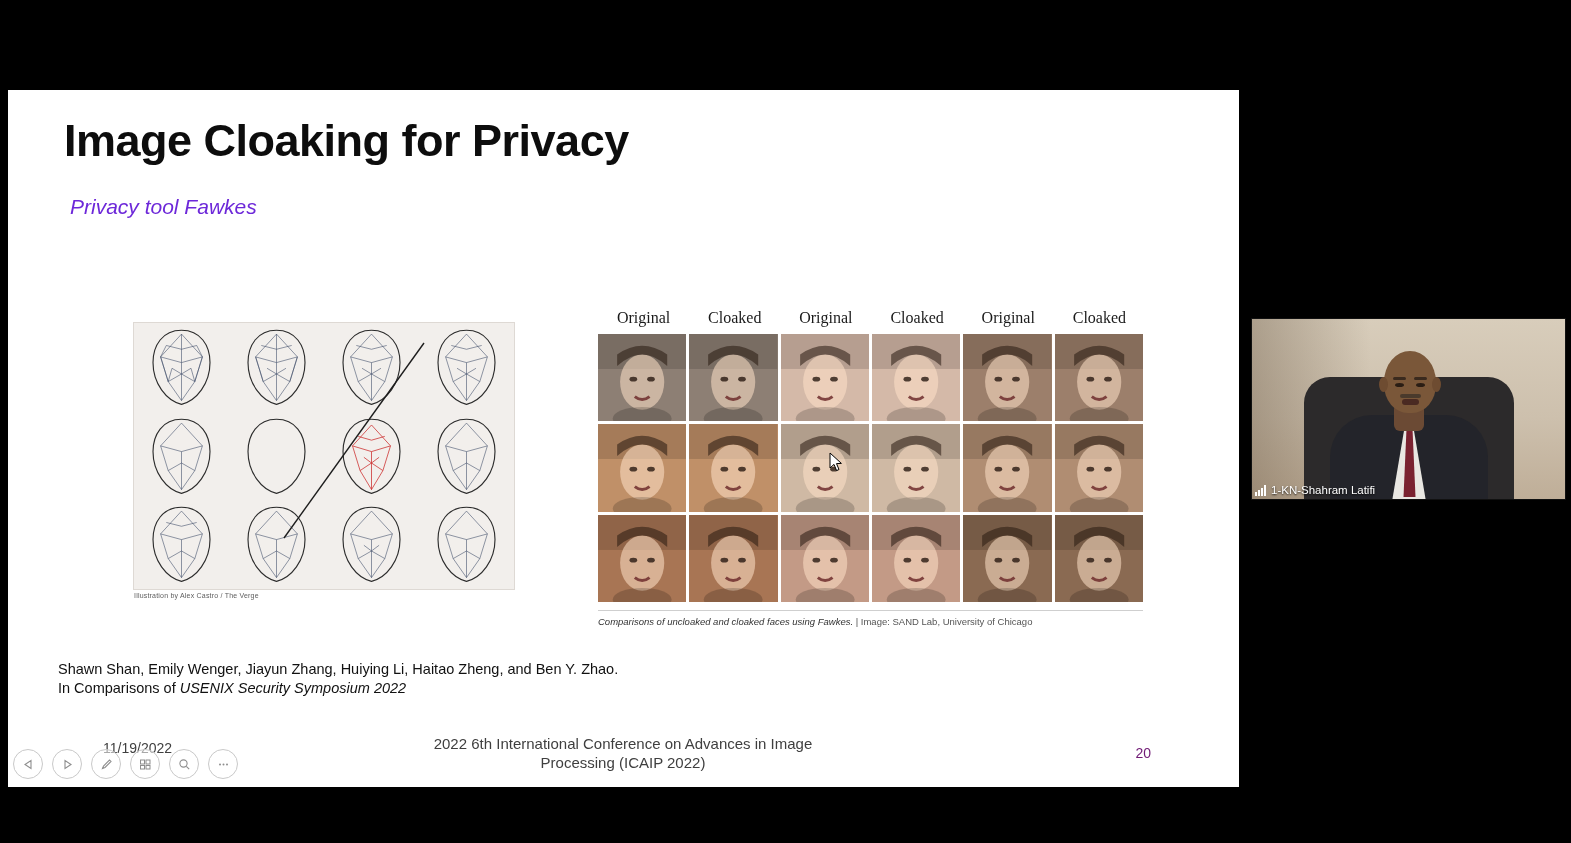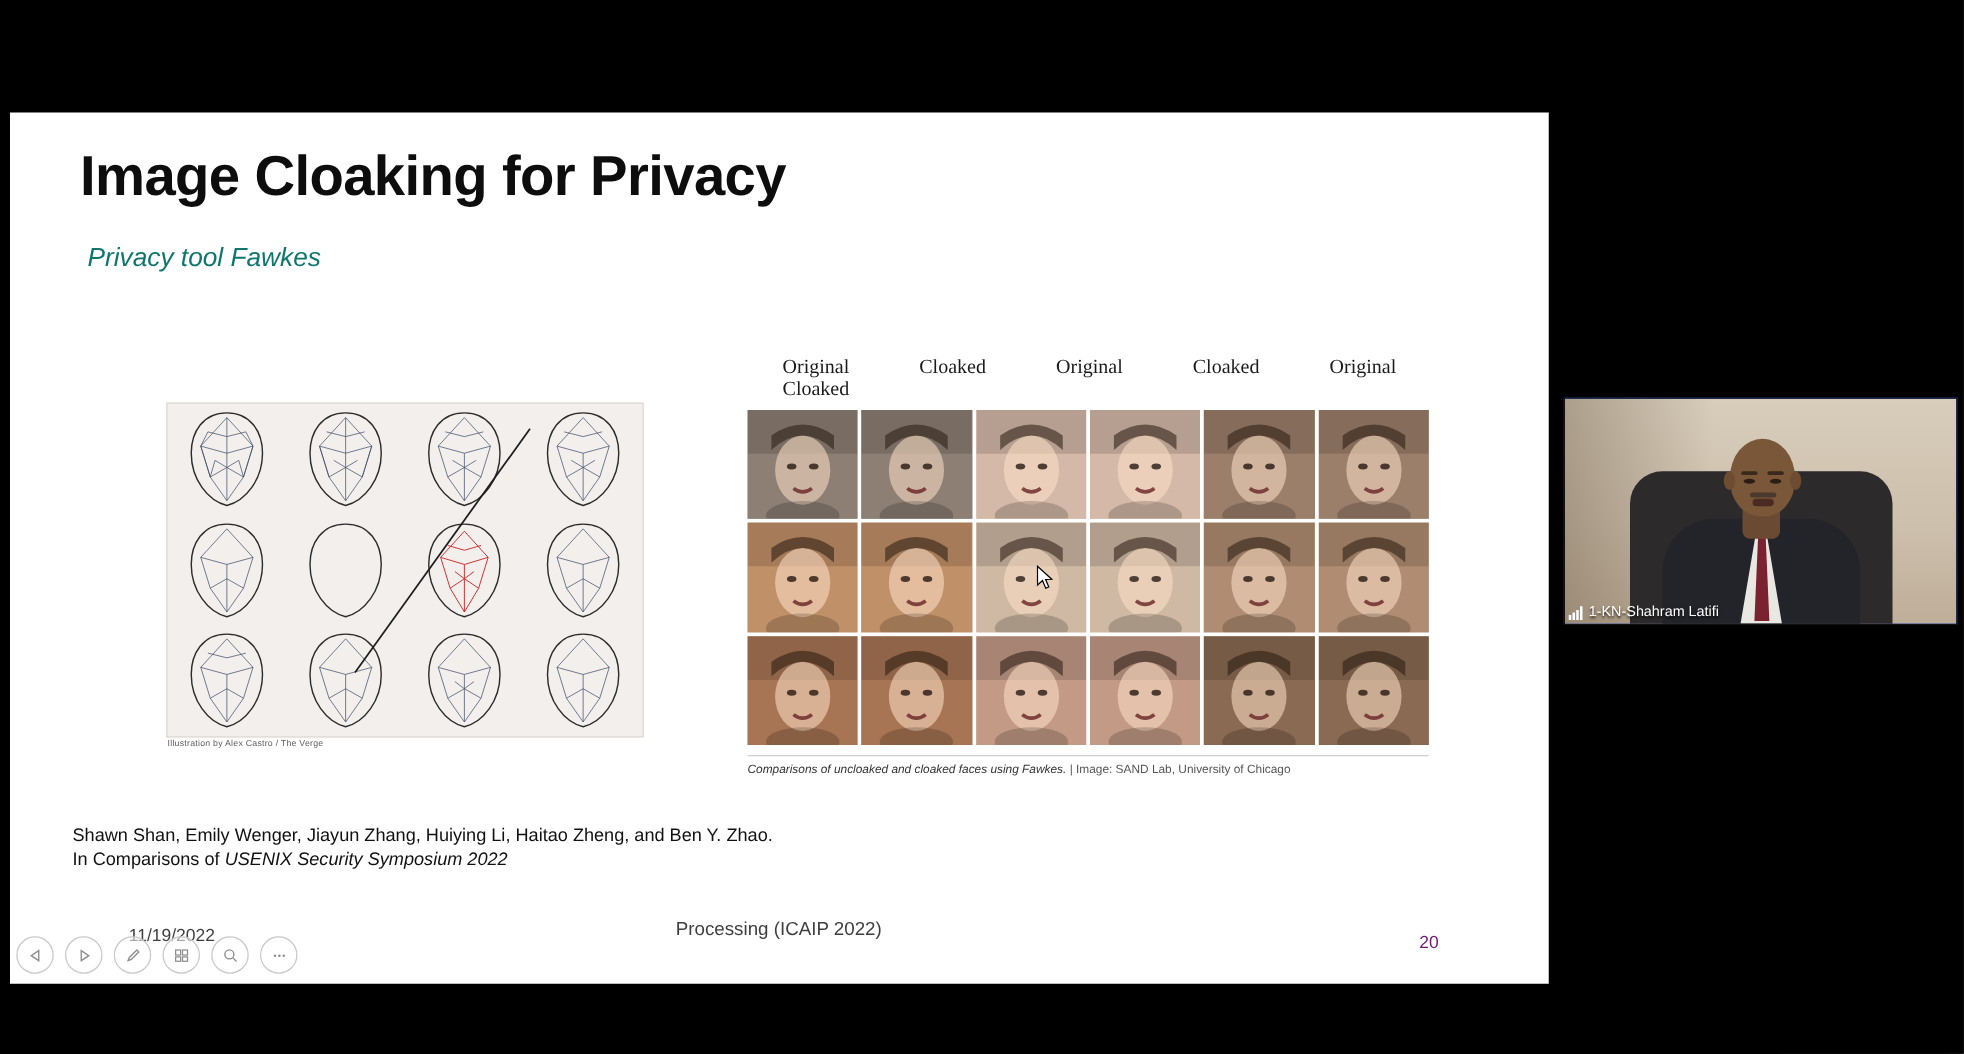--- a/index.html
+++ b/index.html
@@ -40,21 +40,21 @@
     letter-spacing: -0.5px;
     font-family: "Liberation Sans", sans-serif;
   }
 
   .slide-subtitle {
     position: absolute;
     left: 62px;
     top: 105px;
     font-size: 21px;
     font-style: italic;
-    color: #0f766e;
+    color: #6d28d9;
   }
 
   
   .figure-left {
     position: absolute;
     left: 125px;
     top: 232px;
     width: 380px;
     height: 266px;
     background: #f2efec;
@@ -91,23 +91,24 @@
   
   .figure-right {
     position: absolute;
     left: 590px;
     top: 195px;
     width: 545px;
     height: 320px;
   }
   .fr-headers {
     display: grid;
-    grid-template-columns: repeat(5, 1fr);
+    grid-template-columns: repeat(6, 1fr);
     column-gap: 4px;
     padding-left: 2px;
+    margin-top: 24px;
   }
   .fr-header {
     text-align: center;
     font-family: "Liberation Serif", serif;
     font-size: 16px;
     color: #1a1a1a;
   }
   .fr-grid {
     margin-top: 7px;
     display: grid;
@@ -200,21 +201,21 @@
   }
   .ctrl-btn svg { display: block; }
 
   
   .cam-tile {
     position: absolute;
     left: 1251px;
     top: 318px;
     width: 313px;
     height: 180px;
-    background: #1d4ed8;
+    background: #0c4a6e;
     overflow: hidden;
     border: 1px solid #111;
   }
   .cam-bg {
     position: absolute;
     inset: 0;
     background: linear-gradient(180deg, #d8cdbb 0%, #cdc0ad 55%, #bfae98 100%);
   }
   .cam-wall-shadow {
     position: absolute;
@@ -724,20 +725,21 @@
 
     <div class="source-block">
       <div class="source-line-2">Shawn Shan, Emily Wenger, Jiayun Zhang, Huiying Li, Haitao Zheng, and Ben Y. Zhao.</div>
       <div class="source-line-3">
         <span>In Comparisons of </span><span class="italic">USENIX Security Symposium 2022</span>
       </div>
     </div>
 
     <div class="slide-date">11/19/2022</div>
     <div class="slide-footer-center">
+      <div>2022 6th International Conference on Advances in Image</div>
       <div>Processing (ICAIP 2022)</div>
     </div>
     <div class="slide-number">20</div>
 
     <div class="ctrl-bar">
       <div class="ctrl-btn">
         <svg width="11" height="11" viewBox="0 0 11 11">
           <polygon points="8,1.5 8,9.5 2,5.5" fill="none" stroke="#8e8e8e" stroke-width="1.1"></polygon>
         </svg>
       </div>

